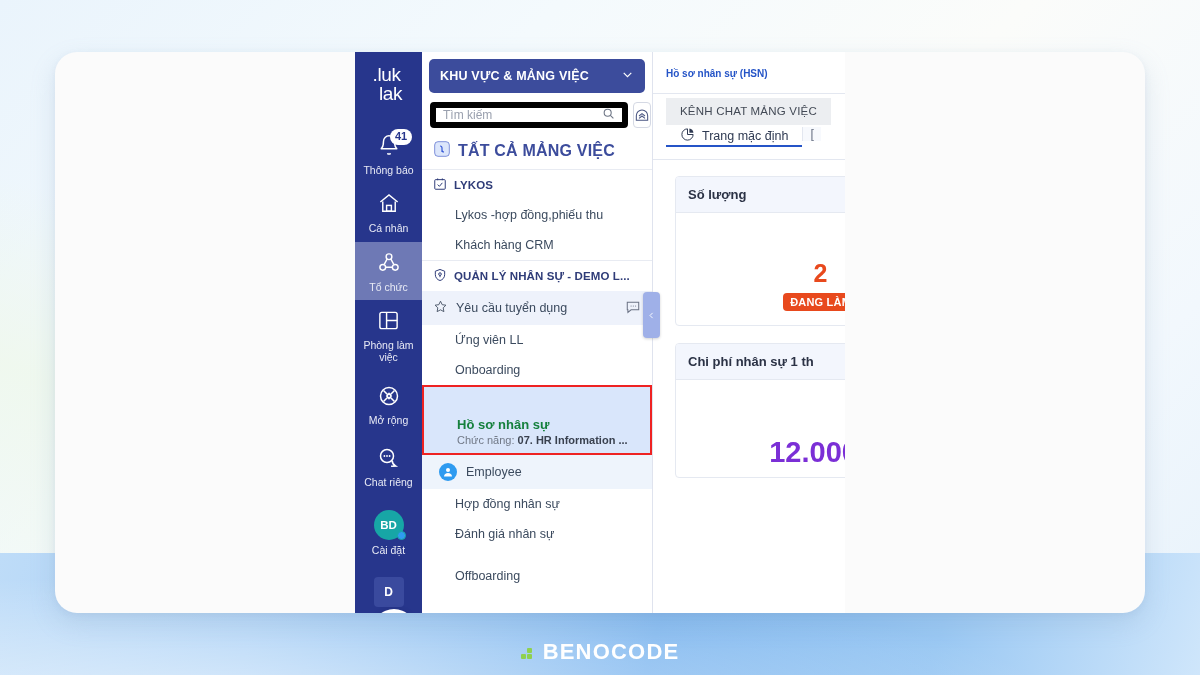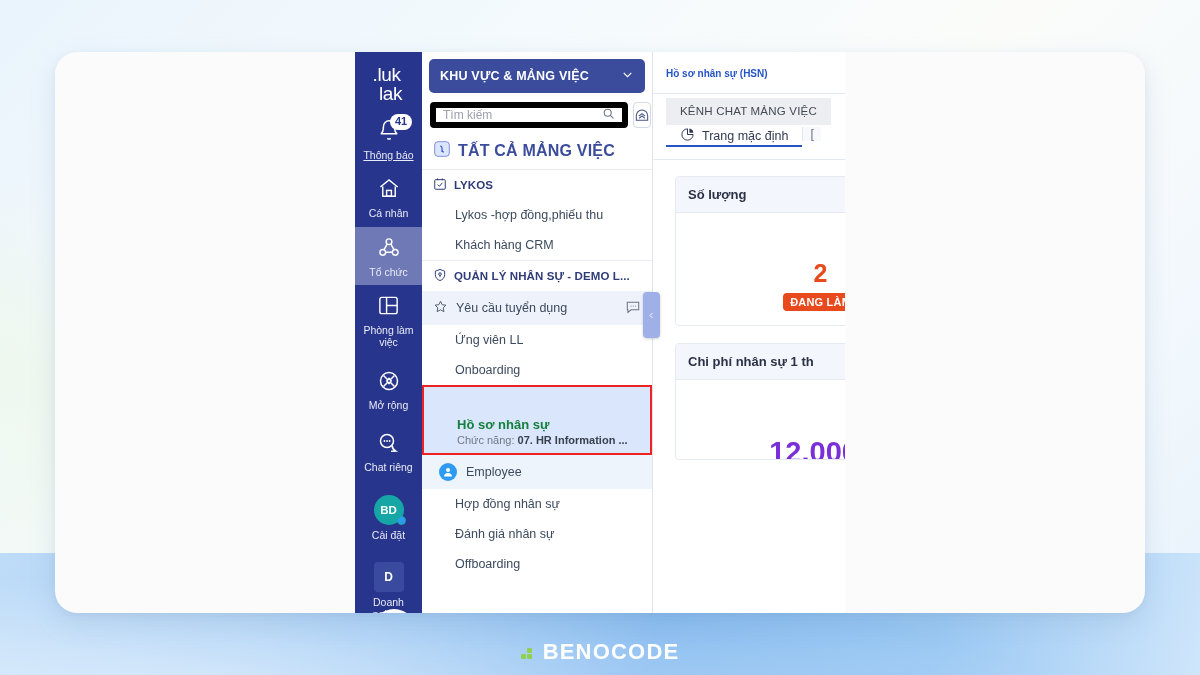--- a/index.html
+++ b/index.html
@@ -136,21 +136,21 @@
   .item.sel .t1{ color:#15803d; font-size:13px; font-weight:bold;margin-top:24px; }
   .item.sel .t2{ color:#707886; font-size:11px; margin-top:2px;}
   .item.sel .t2 b{ color:#39414f; }
   .item.emp{
     padding-left:17px; display:flex; align-items:center; gap:9px; background:#eef4fc;
   }
   .emp-ic{
     width:18px;height:18px;border-radius:50%;background:#2f9bf0;color:#fff;
     display:flex;align-items:center;justify-content:center;position:relative; flex:none;
   }
-  .item.clipped{ color:#3b4a5e; }
+  .item.clipped{ color:#3b4a5e;margin-top:12px; }
   
   .content{ position:absolute; left:298px; top:0; right:0; height:561px; background:#fff; }
   .content-title{
     padding:16px 0 14px 13px; font-size:10px; color:#2554c7; font-weight:bold;
     border-bottom:1px solid #e3e7f0;
   }
   .chat-tab{
     position:absolute; left:13px; top:46px; background:#eceef1; color:#434a56;
     font-size:11.5px; padding:7px 14px 8px; letter-spacing:.2px; white-space:nowrap;
   }
@@ -204,21 +204,21 @@
 
 <div class="shot-card">
   <div class="app">
 
     <div class="rail">
       <div class="logo">
         <div class="l1">.luk</div>
         <div class="l2">lak</div>
       </div>
 
-      <div class="rail-item" style="margin-top:6px;text-decoration:underline;">
+      <div class="rail-item" style="margin-top:21px;">
         <span class="ic">
           <svg width="22" height="22" viewBox="0 0 24 24" fill="none" stroke="#fff" stroke-width="1.6">
             <path d="M18 8a6 6 0 10-12 0c0 7-3 8-3 8h18s-3-1-3-8"></path>
               <path d="M13.7 21a2 2 0 01-3.4 0"></path>
           </svg>
         </span>
         <span class="badge">41</span>
         <span>Thông báo</span>
       </div>
 
@@ -440,21 +440,21 @@
       <div class="card" style="top:124px; height:150px;">
         <div class="ch">Số lượng</div>
         <div class="cb" style="height:110px;">
           <div class="kpi1">
             <div class="num">2</div>
             <div class="tag">ĐANG LÀM</div>
           </div>
         </div>
       </div>
 
-      <div class="card" style="top:291px; height:117px;">
+      <div class="card" style="top:291px; height:135px;">
         <div class="ch" style="white-space:nowrap;">Chi phí nhân sự 1 th</div>
         <div class="cb" style="height:95px;">
           <div class="kpi2">
             <div class="num">12.000.</div>
           </div>
         </div>
       </div>
     </div>
 
   </div>

